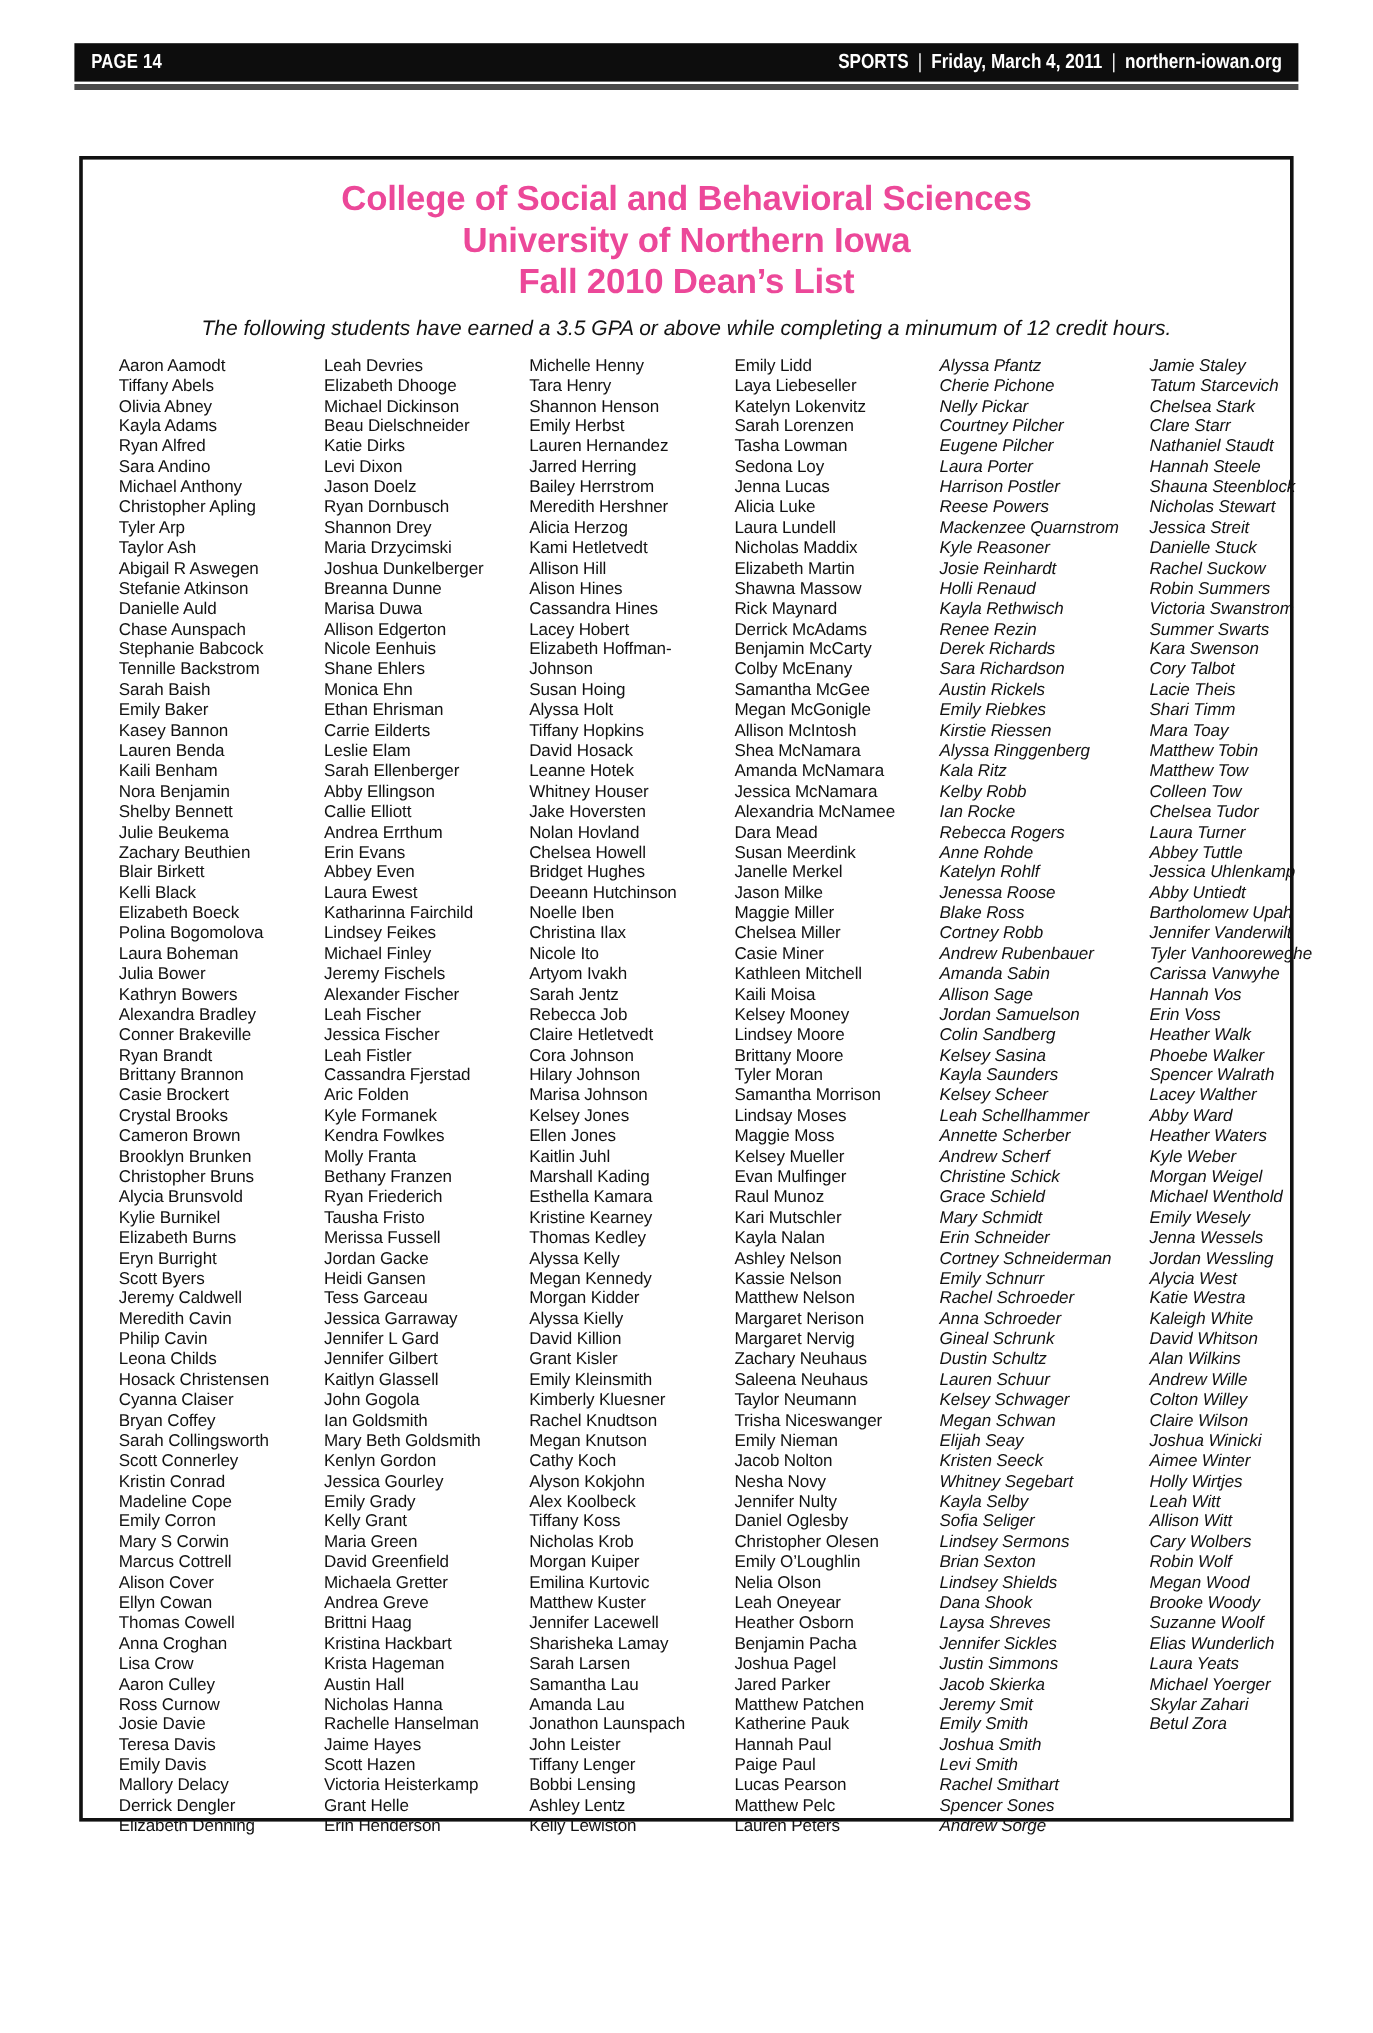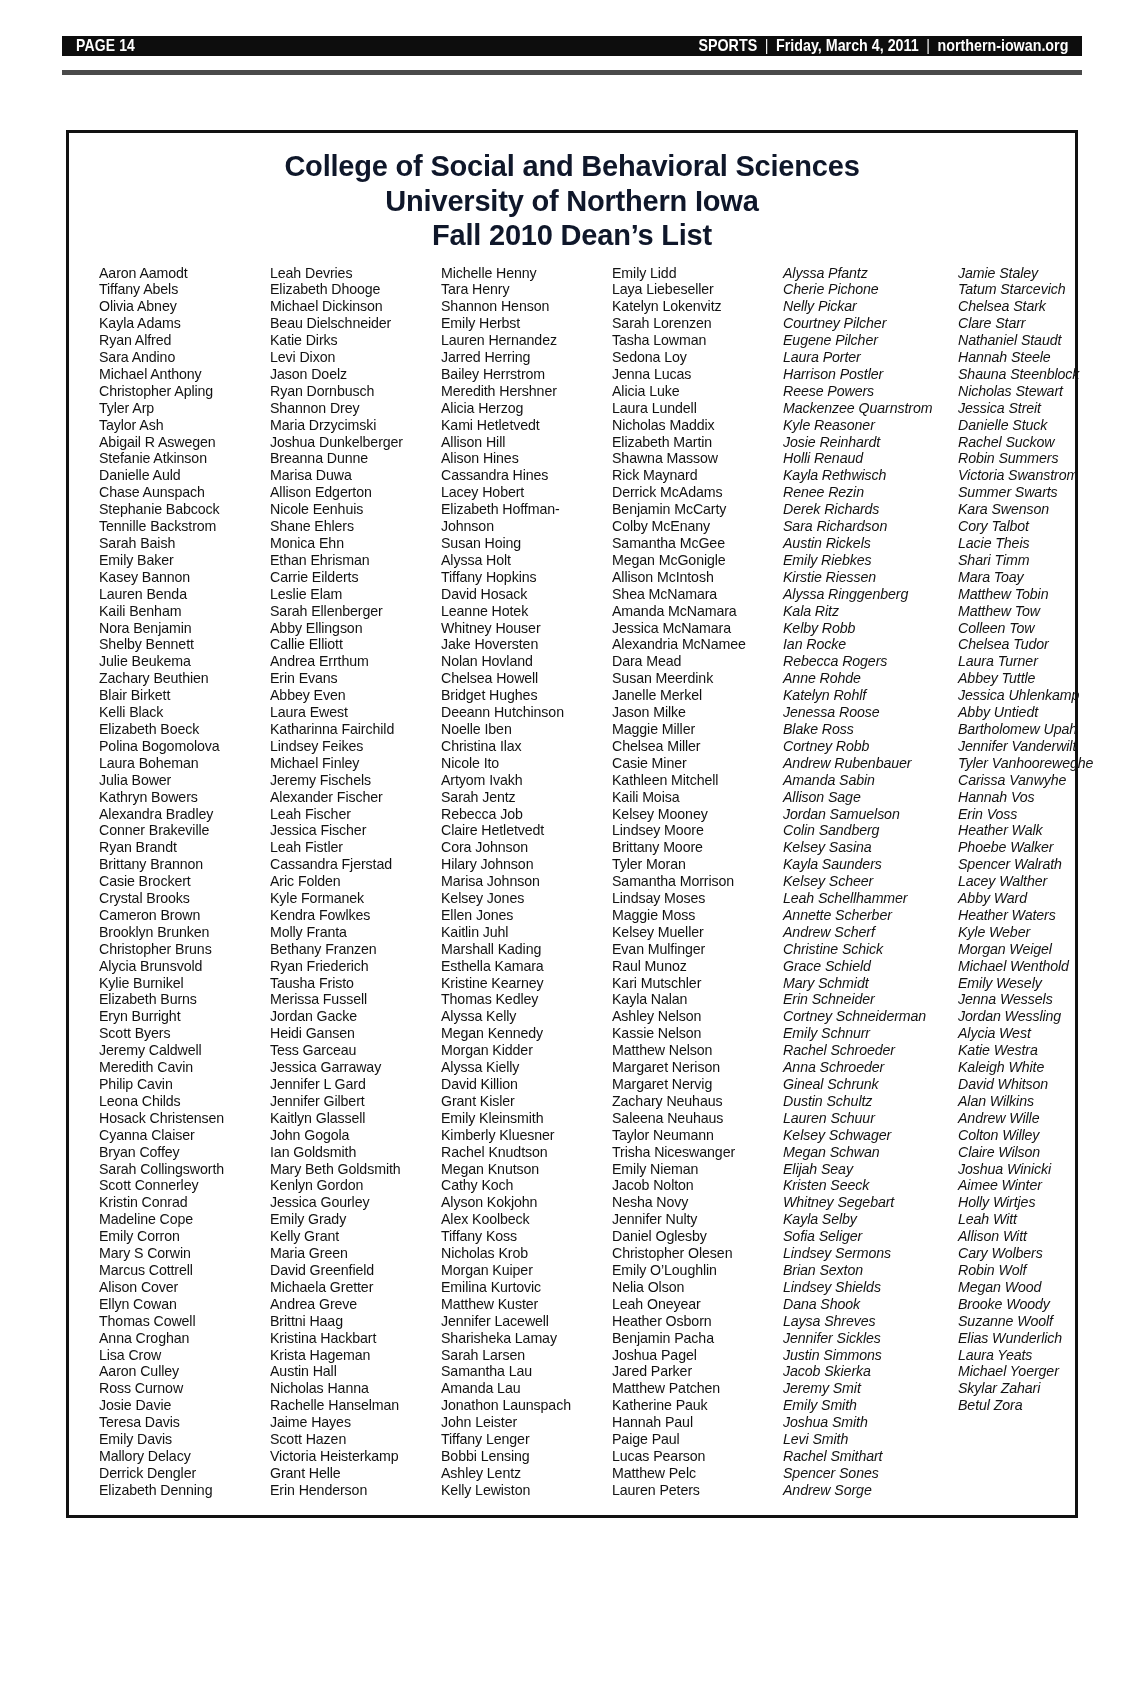--- a/index.html
+++ b/index.html
@@ -12,21 +12,21 @@
     font-family: "Liberation Sans", sans-serif;
     color: #111111;
     position: relative;
     overflow: hidden;
   }
 
   
   .masthead {
     position: absolute;
     left: 62px; top: 36px;
-    width: 1020px; height: 20px;
+    width: 1020px; height: 32px;
     background: #0d0d0d;
     display: flex;
     align-items: center;
     justify-content: space-between;
     padding: 0 14px;
   }
   .masthead .page-num {
     color: #ffffff;
     font-size: 17px;
     font-weight: bold;
@@ -65,21 +65,21 @@
     background: #ffffff;
     padding: 16px 12px 10px 12px;
   }
 
   .titles { text-align: center; }
   .title-line {
     font-size: 29px;
     font-weight: bold;
     line-height: 1.19;
     letter-spacing: -0.2px;
-    color: #0f172a;
+    color: #ec4899;
   }
   .subtitle {
     font-size: 17.5px;
     font-style: italic;
     line-height: 1.33;
     color: #111111;
     margin-top: 9px;
   }
   .subtitle .sub-line { display: block; }
 
@@ -120,20 +120,21 @@
 </div>
 <div class="masthead-rule"></div>
 
 <div class="listbox">
 
   <div class="titles">
     <div class="title-line">College of Social and Behavioral Sciences</div>
     <div class="title-line">University of Northern Iowa</div>
     <div class="title-line">Fall 2010 Dean’s List</div>
     <div class="subtitle">
+      <span class="sub-line">The following students have earned a 3.5 GPA or above while completing a minumum of 12 credit hours.</span>
     </div>
   </div>
 
   <div class="columns">
     <div class="name-col">
         <div class="name">Aaron Aamodt</div>
         <div class="name">Tiffany Abels</div>
         <div class="name">Olivia Abney</div>
         <div class="name">Kayla Adams</div>
         <div class="name">Ryan Alfred</div>

